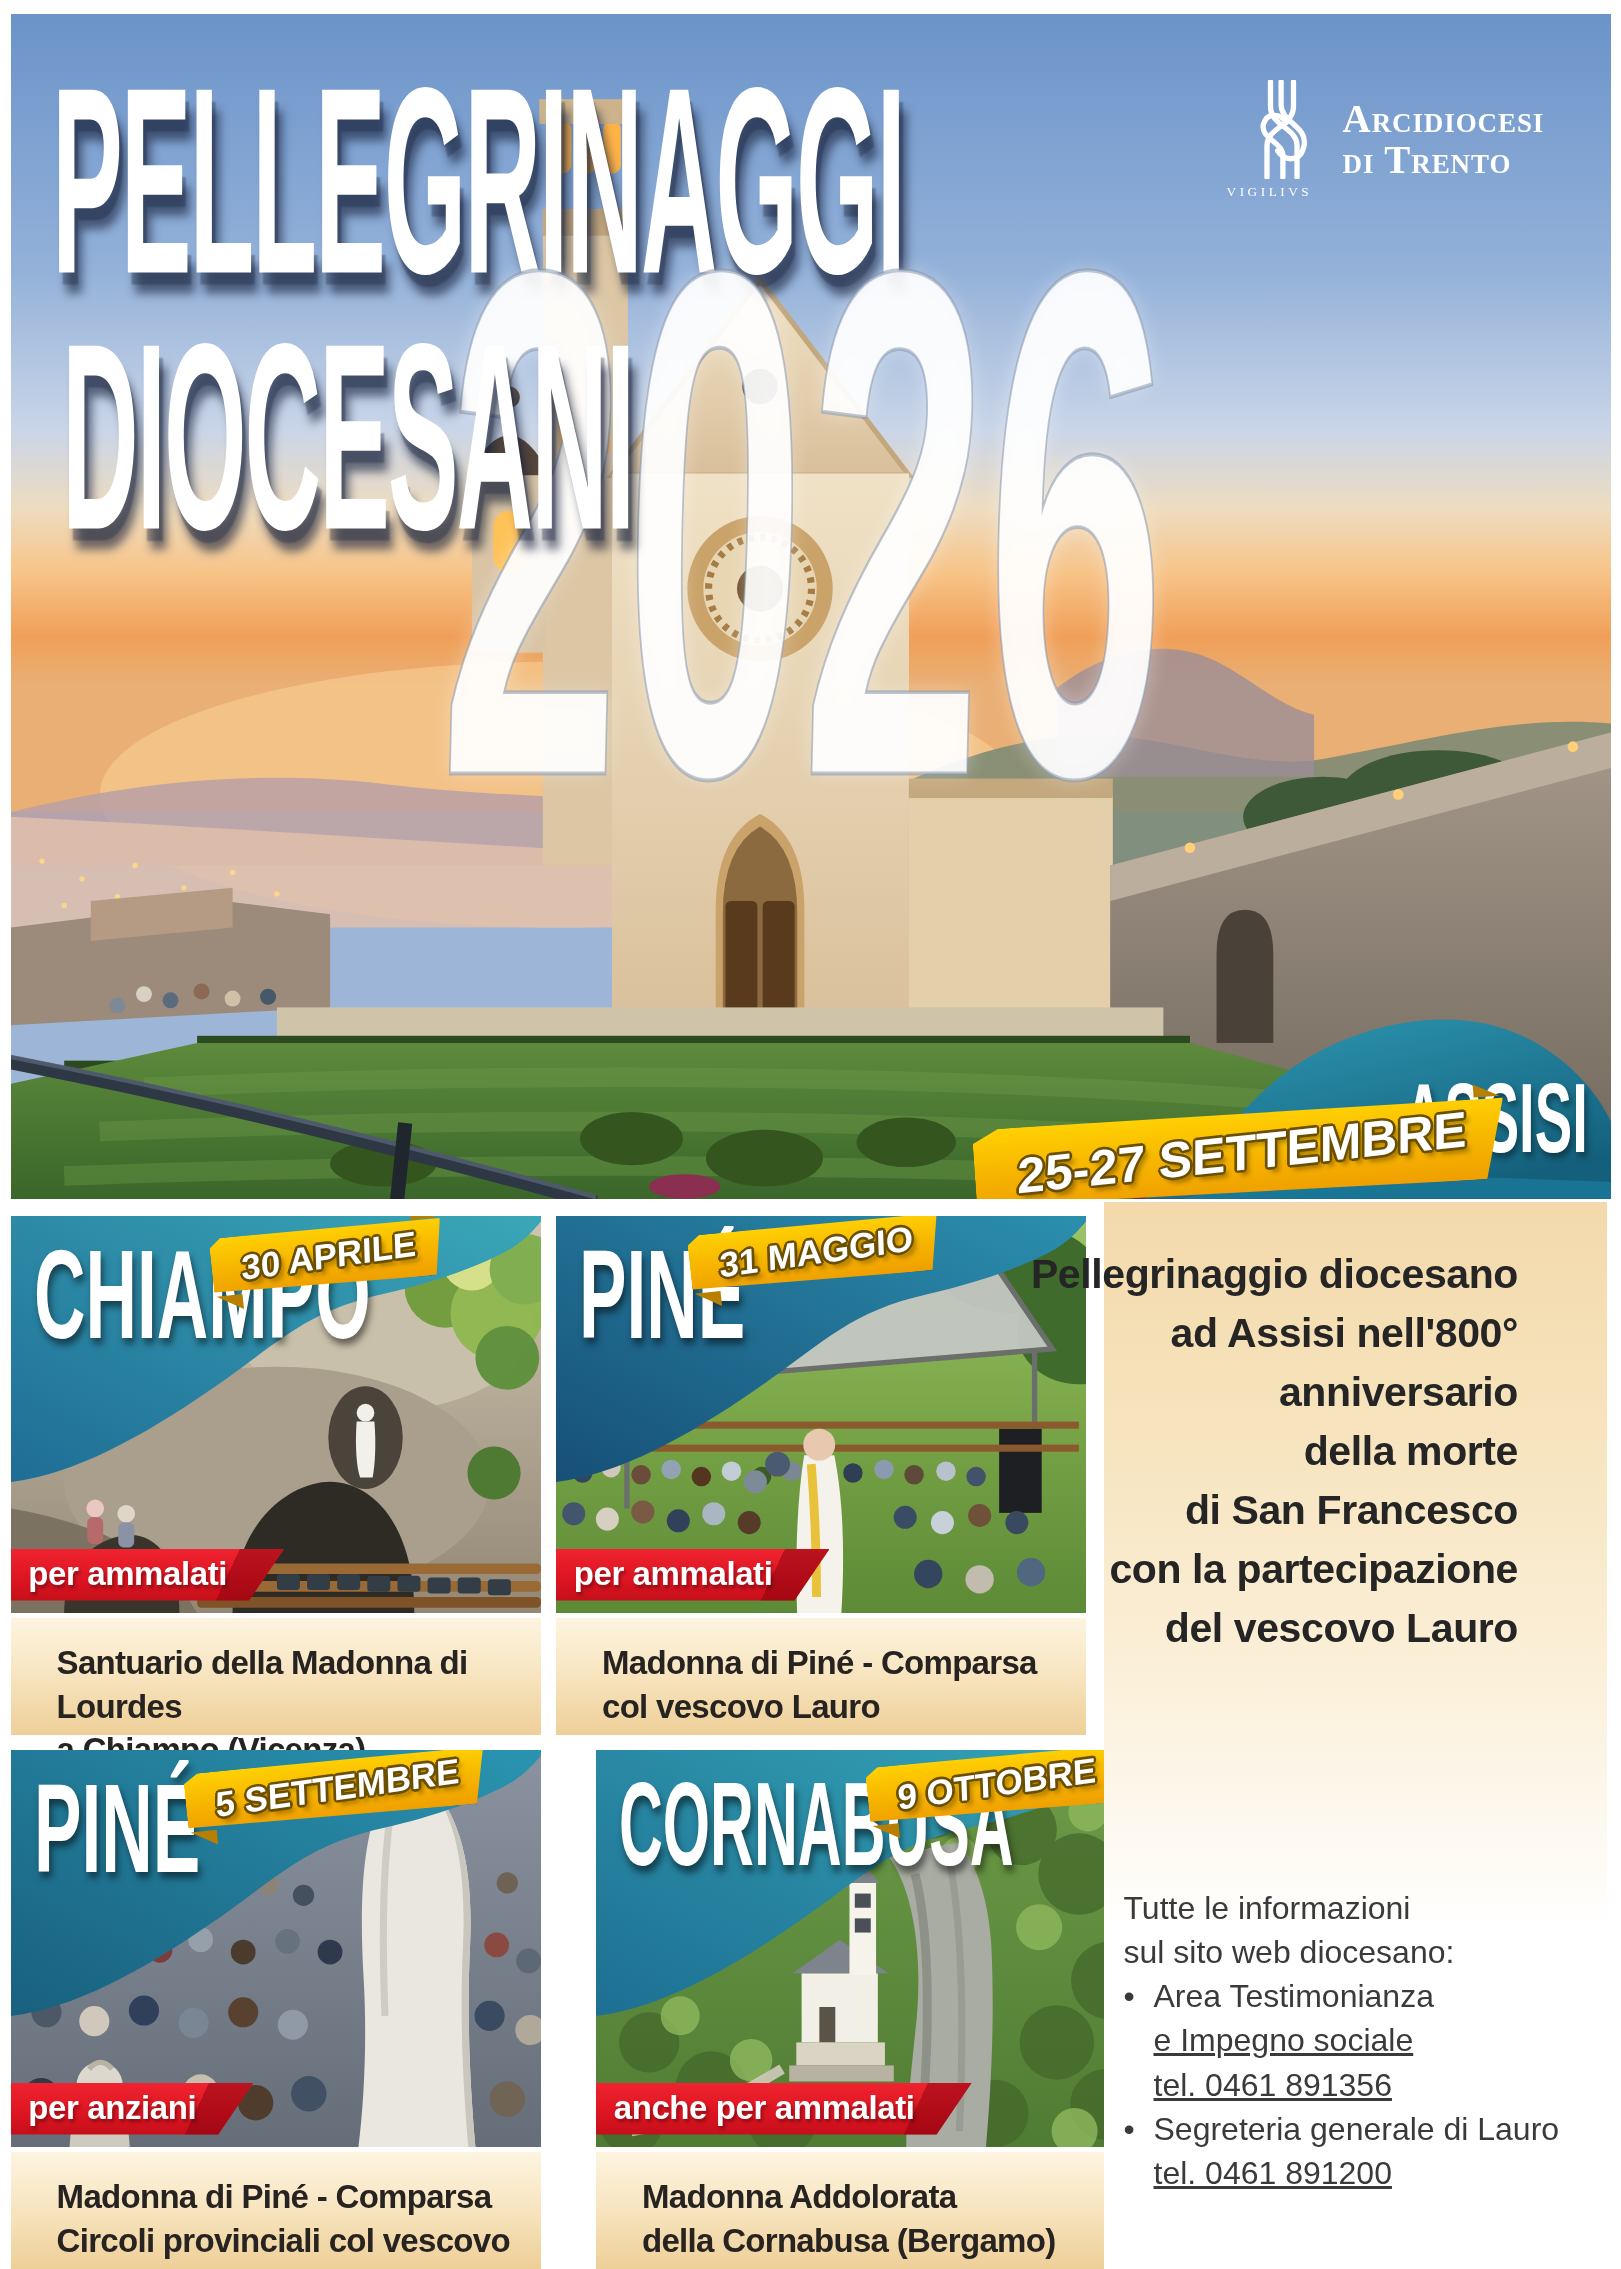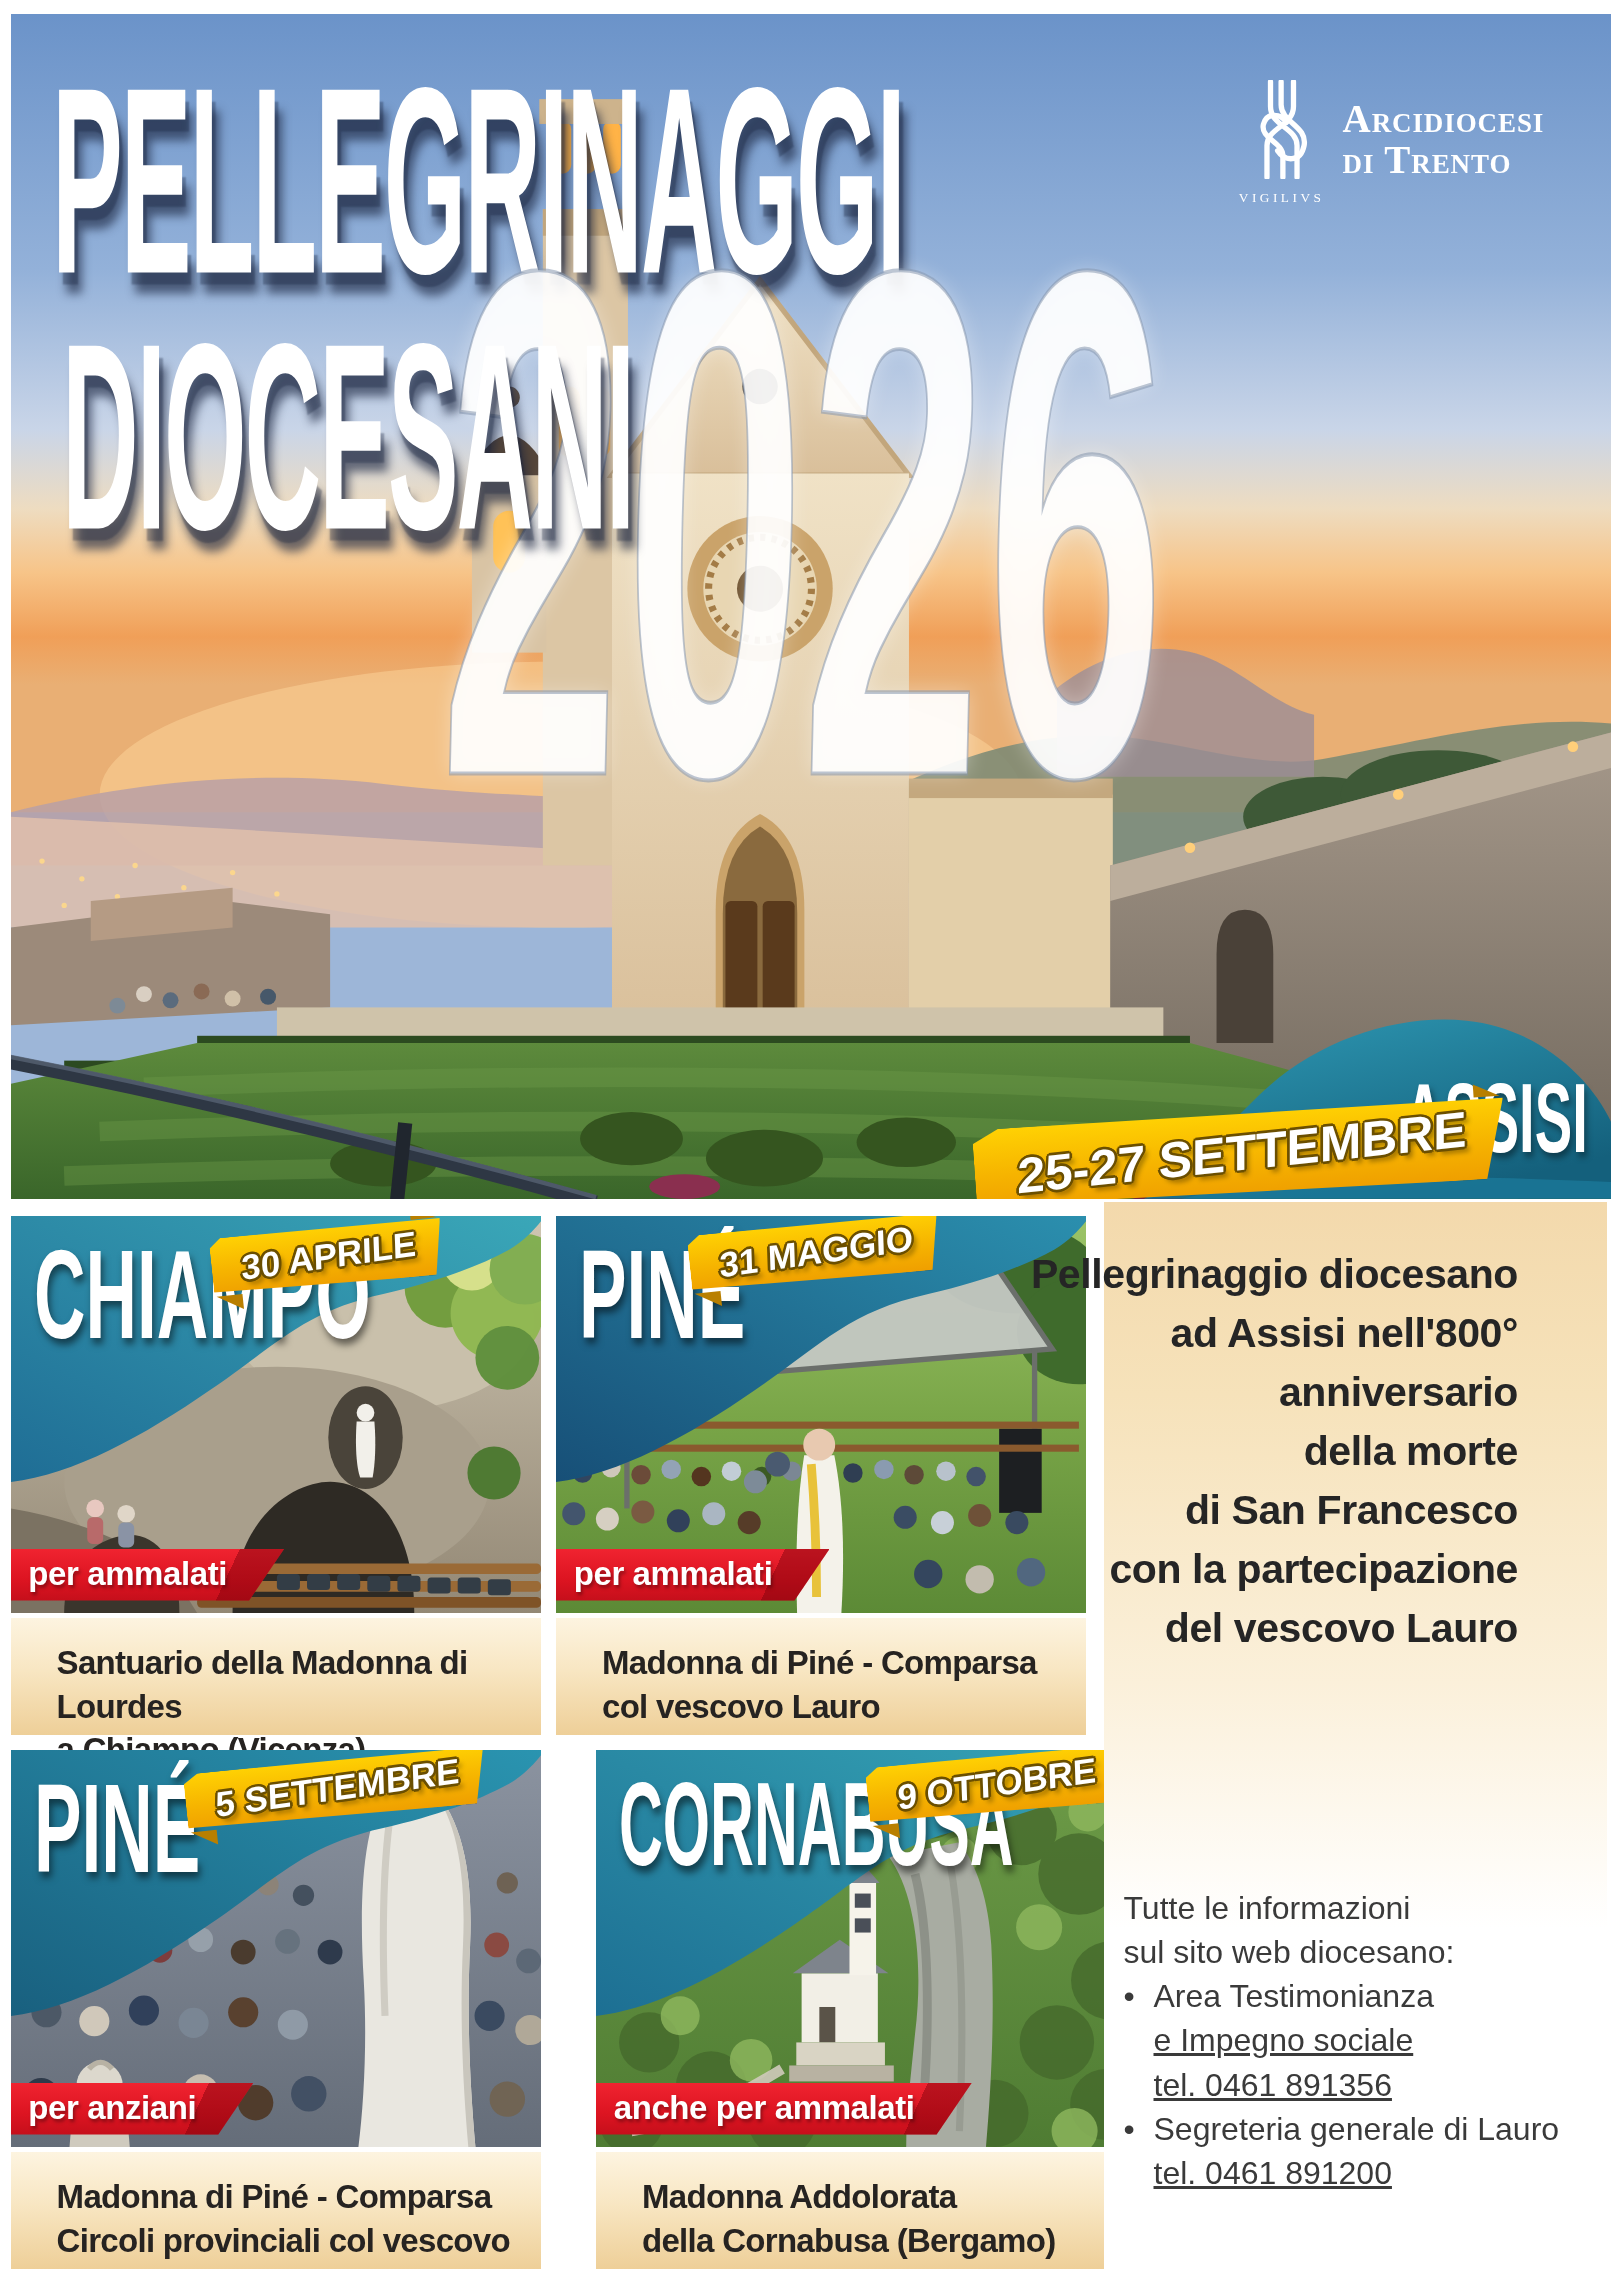--- a/index.html
+++ b/index.html
@@ -12,21 +12,21 @@
 
   .cond{display:inline-block;font-weight:bold;transform-origin:left top;white-space:nowrap;line-height:1;}
 
   .title-line{position:absolute;color:#ffffff;font-weight:bold;
     text-shadow:12.4px 14px 10.6px rgba(26,36,62,.62), 6.2px 8px 1.8px rgba(26,36,62,.35);}
   .year{position:absolute;color:rgba(255,255,255,.90);font-weight:bold;
     -webkit-text-stroke:2.7px rgba(135,152,175,.55);
     text-shadow:0 0 21px rgba(255,255,255,.35);}
 
   .logo-knot{position:absolute;left:1240px;top:66px;width:62px;height:99px;}
-  .logo-motto{position:absolute;left:1216px;top:176px;width:110px;text-align:center;
+  .logo-motto{position:absolute;left:1216px;top:170px;width:110px;
     color:#ffffff;font-family:"Liberation Serif",serif;font-size:13.3px;letter-spacing:3.5px;}
   .logo-name{position:absolute;left:1332px;top:85px;color:#ffffff;
     font-family:"Liberation Serif",serif;font-variant:small-caps;font-weight:bold;
     font-size:39px;line-height:1.05;letter-spacing:0.9px;}
 
   
   .assisi-wave{position:absolute;right:0;bottom:0;width:483px;height:191px;}
   .assisi-text{position:absolute;right:23px;bottom:32px;color:#ffffff;font-weight:bold;
     transform:scale(.72,1.26);transform-origin:right bottom;font-size:78px;line-height:1;
     text-shadow:3.5px 4.4px 6.2px rgba(0,0,0,.4);white-space:nowrap;}

